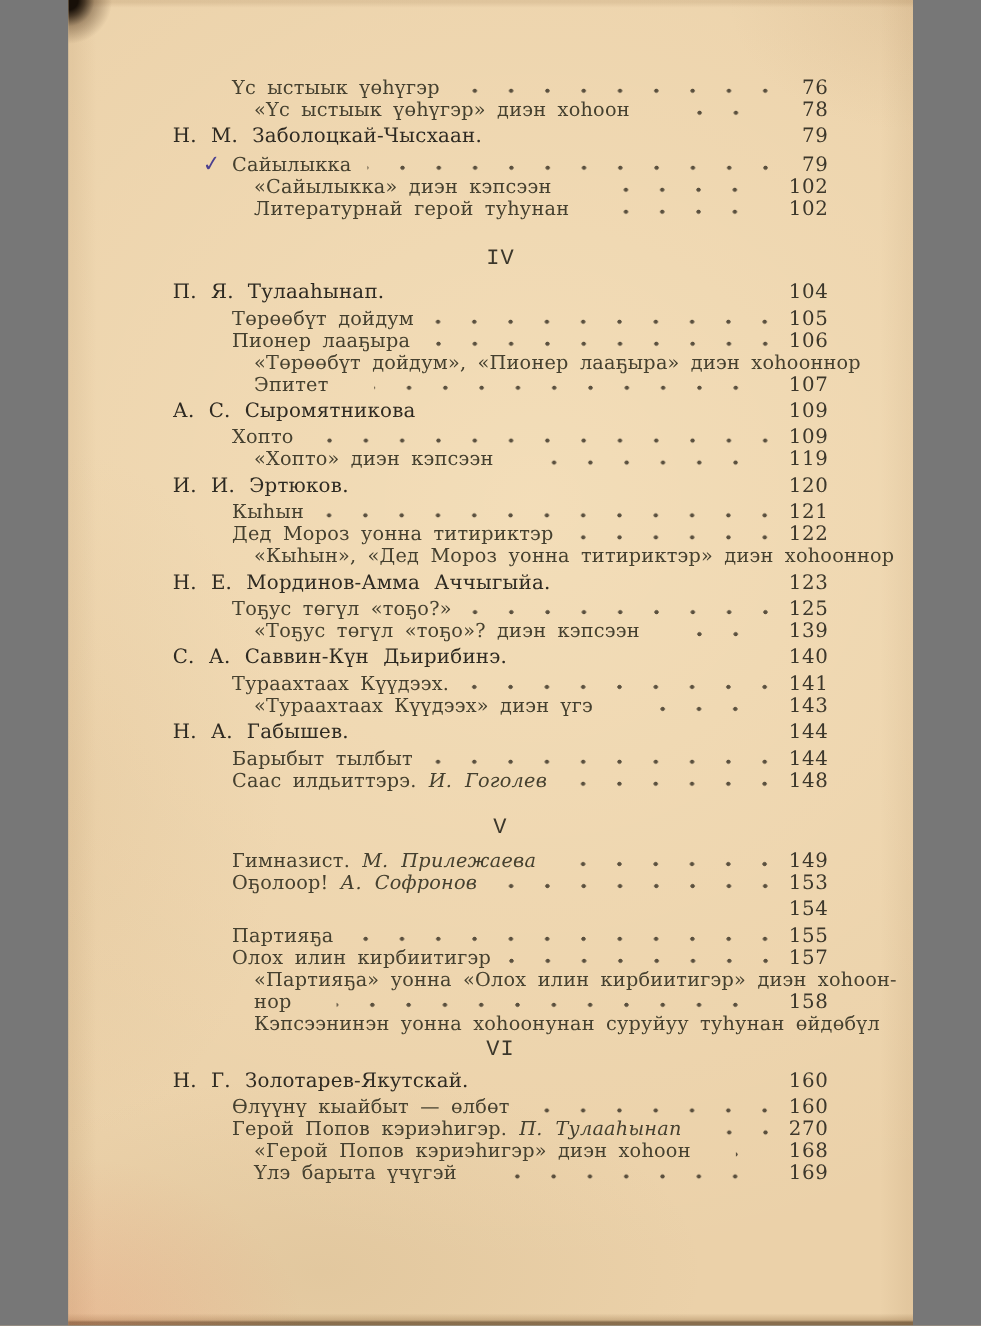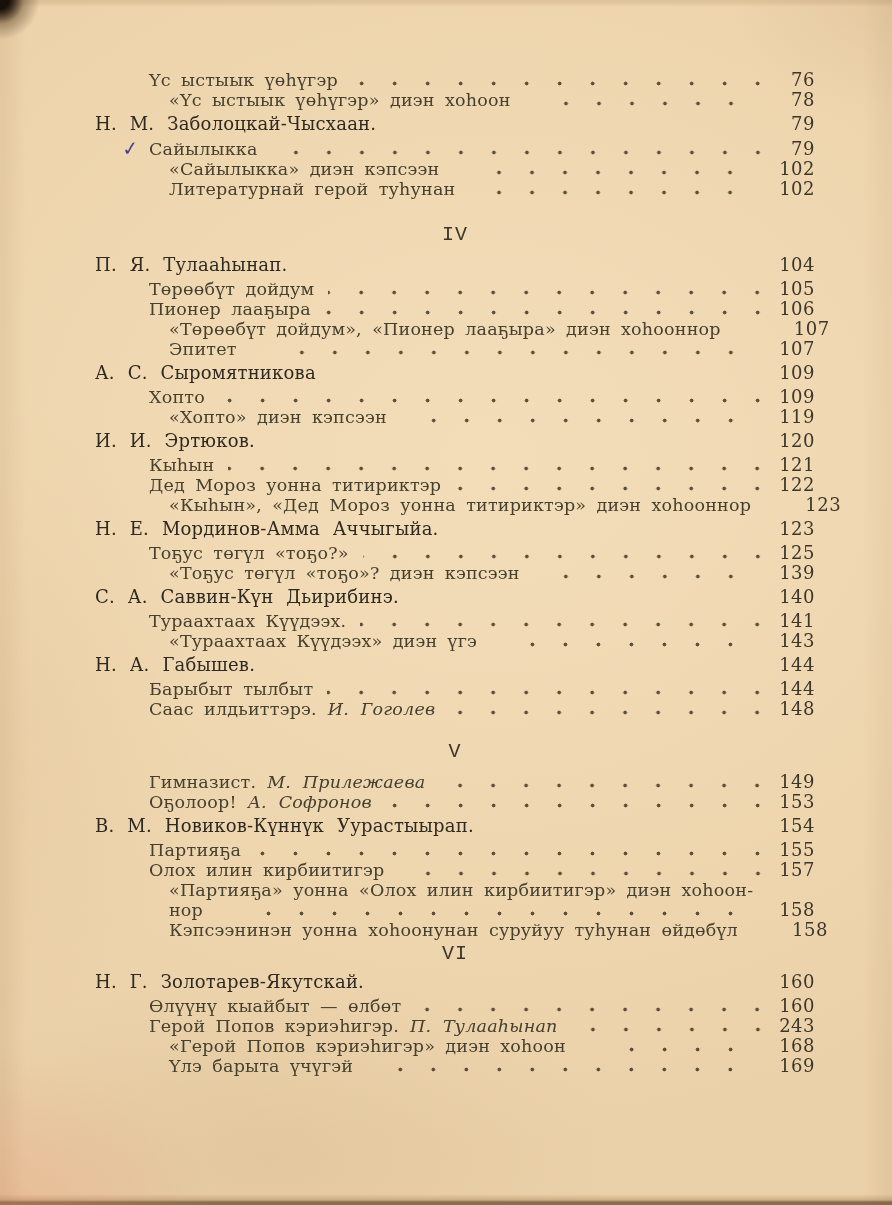--- a/index.html
+++ b/index.html
@@ -1,18 +1,18 @@
 <!DOCTYPE html>
 <html><head>
 <meta charset="utf-8">
 <style>
   html,body{margin:0;padding:0;background:#777;}
   .scan{
     position:relative;
-    width:892px;height:1205px;
+    width:768px;height:1205px;
     margin:0 auto;
     overflow:hidden;
     font-family:"DejaVu Serif","Liberation Serif",serif;
     color:#45402f;
     background:
       radial-gradient(130% 80% at 55% 38%, rgba(255,240,208,.40), rgba(255,240,208,0) 72%),
       radial-gradient(240px 170px at 100% 0%, rgba(180,140,95,.16), transparent 70%),
       radial-gradient(300px 230px at 0% 101%, rgba(228,140,108,.30), transparent 72%),
       radial-gradient(260px 420px at 0% 60%, rgba(200,160,110,.14), transparent 75%),
       radial-gradient(500px 260px at 30% 96%, rgba(150,120,70,.10), transparent 70%),
@@ -204,21 +204,20 @@
           <span class="leader"></span>
           <span class="pg">149</span>
         </div>
         <div class="entry work">
           <span class="t">Оҕолоор!</span>
           <span class="it">А. Софронов</span>
           <span class="leader"></span>
           <span class="pg">153</span>
         </div>
         <div class="entry author">
-          <span class="t">В. М. Новиков-Күннүк Уурастыырап.</span>
           <span class="spacer"></span>
           <span class="pg">154</span>
         </div>
         <div class="entry work">
           <span class="t">Партияҕа</span>
           <span class="leader"></span>
           <span class="pg">155</span>
         </div>
         <div class="entry work">
           <span class="t">Олох илин кирбиитигэр</span>
@@ -250,21 +249,21 @@
         </div>
         <div class="entry work">
           <span class="t">Өлүүнү кыайбыт — өлбөт</span>
           <span class="leader"></span>
           <span class="pg">160</span>
         </div>
         <div class="entry work">
           <span class="t">Герой Попов кэриэһигэр.</span>
           <span class="it">П. Тулааһынап</span>
           <span class="leader"></span>
-          <span class="pg">243</span>
+          <span class="pg">270</span>
         </div>
         <div class="entry sub">
           <span class="t">«Герой Попов кэриэһигэр» диэн хоһоон</span>
           <span class="leader"></span>
           <span class="pg">168</span>
         </div>
         <div class="entry sub">
           <span class="t">Үлэ барыта үчүгэй</span>
           <span class="leader"></span>
           <span class="pg">169</span>

